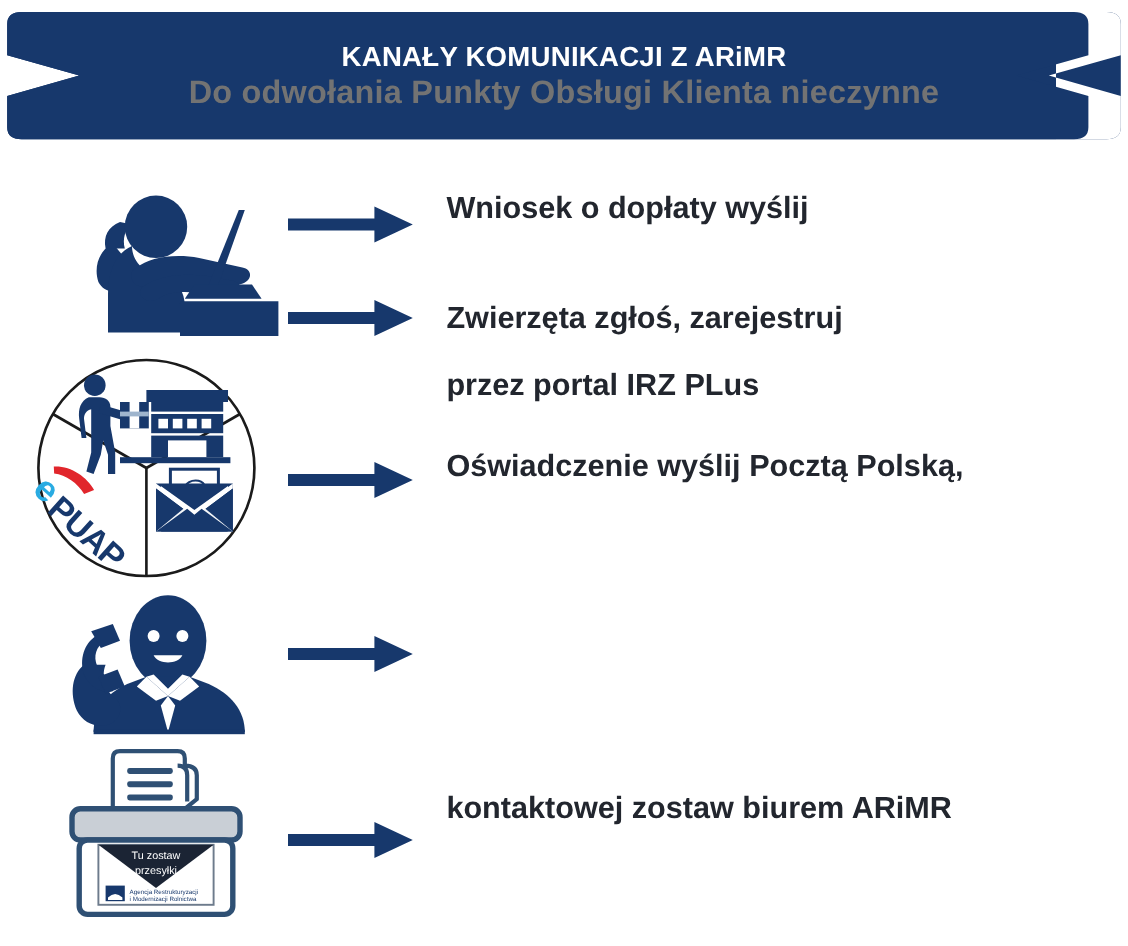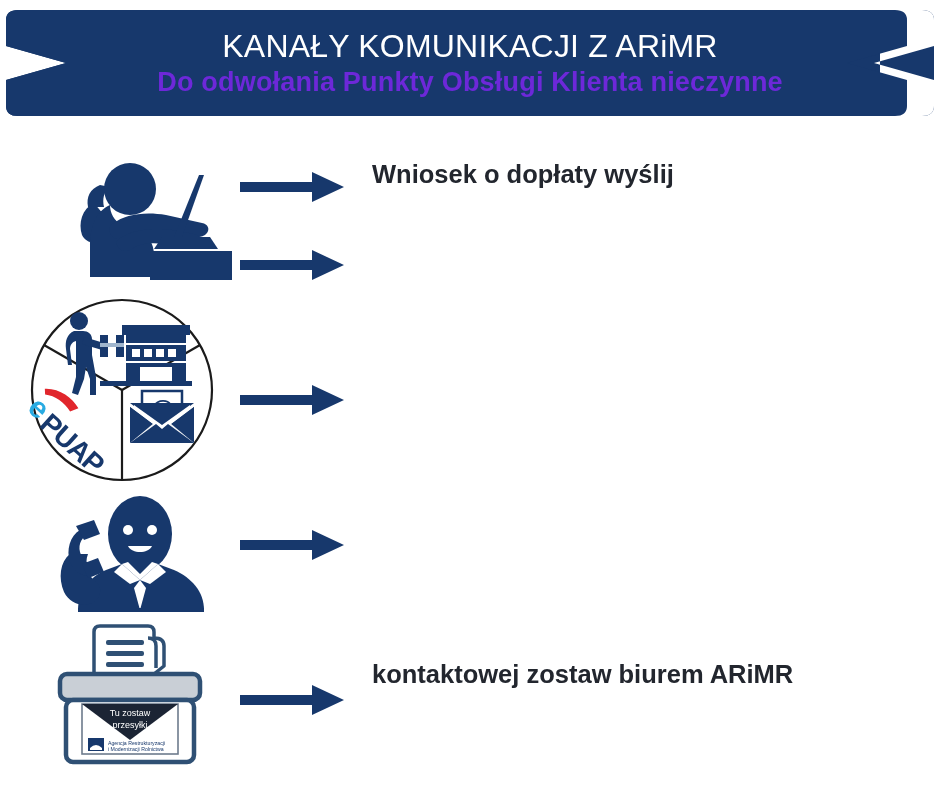--- a/index.html
+++ b/index.html
@@ -37,28 +37,28 @@
     height: 110px;
     display: flex;
     flex-direction: column;
     align-items: center;
     justify-content: center;
     gap: 4px;
     pointer-events: none;
   }
   .ribbon-line1 {
     color: #ffffff;
-    font-size: 32px;
-    font-weight: normal;
+    font-size: 23px;
+    font-weight: bold;
     letter-spacing: .2px;
     line-height: 1.05;
     white-space: nowrap;
   }
   .ribbon-line2 {
-    color: #6d28d9;
+    color: #737373;
     font-size: 27px;
     font-weight: bold;
     letter-spacing: .2px;
     line-height: 1.05;
     white-space: nowrap;
   }
 
   
   .row {
     position: absolute;
@@ -181,20 +181,24 @@
 </div>
 
 <div class="row" id="row-2">
 
   <div class="arrow-cell" style="left:240px; top:5px;">
     <svg class="svg-icon" viewBox="0 0 105 34" width="105" height="34" aria-hidden="true">
       <path d="M0 12 L72 12 L72 2 L104 17 L72 32 L72 22 L0 22 Z" fill="#17386c"></path>
     </svg>
   </div>
 
+  <div class="text-cell" style="top:-12px;">
+    <div class="text-line">Zwierzęta zgłoś, zarejestruj</div>
+    <div class="text-line">przez portal IRZ PLus</div>
+  </div>
 </div>
 
 <div class="row" id="row-3">
 
   <div class="icon-cell" style="left:22px; top:0px; width:200px; height:195px;">
     <svg class="svg-icon" viewBox="0 0 200 195" width="200" height="195" aria-hidden="true">
 
       <circle cx="100" cy="97" r="90" fill="#ffffff" stroke="#1b1b1b" stroke-width="2.2"></circle>
 
       <line x1="100" y1="97" x2="100" y2="187" stroke="#1b1b1b" stroke-width="2.2"></line>
@@ -256,20 +260,21 @@
     </svg>
   </div>
 
   <div class="arrow-cell" style="left:240px; top:90px;">
     <svg class="svg-icon" viewBox="0 0 105 34" width="105" height="34" aria-hidden="true">
       <path d="M0 12 L72 12 L72 2 L104 17 L72 32 L72 22 L0 22 Z" fill="#17386c"></path>
     </svg>
   </div>
 
   <div class="text-cell" style="top:62px;">
+    <div class="text-line">Oświadczenie wyślij Pocztą Polską,</div>
   </div>
 </div>
 
 <div class="row" id="row-4">
 
   <div class="icon-cell" style="left:58px; top:2px; width:160px; height:120px;">
     <svg class="svg-icon" viewBox="0 0 160 120" width="160" height="120" aria-hidden="true">
       <g fill="#17386c">
 
         <ellipse cx="82" cy="42" rx="32" ry="38"></ellipse>

